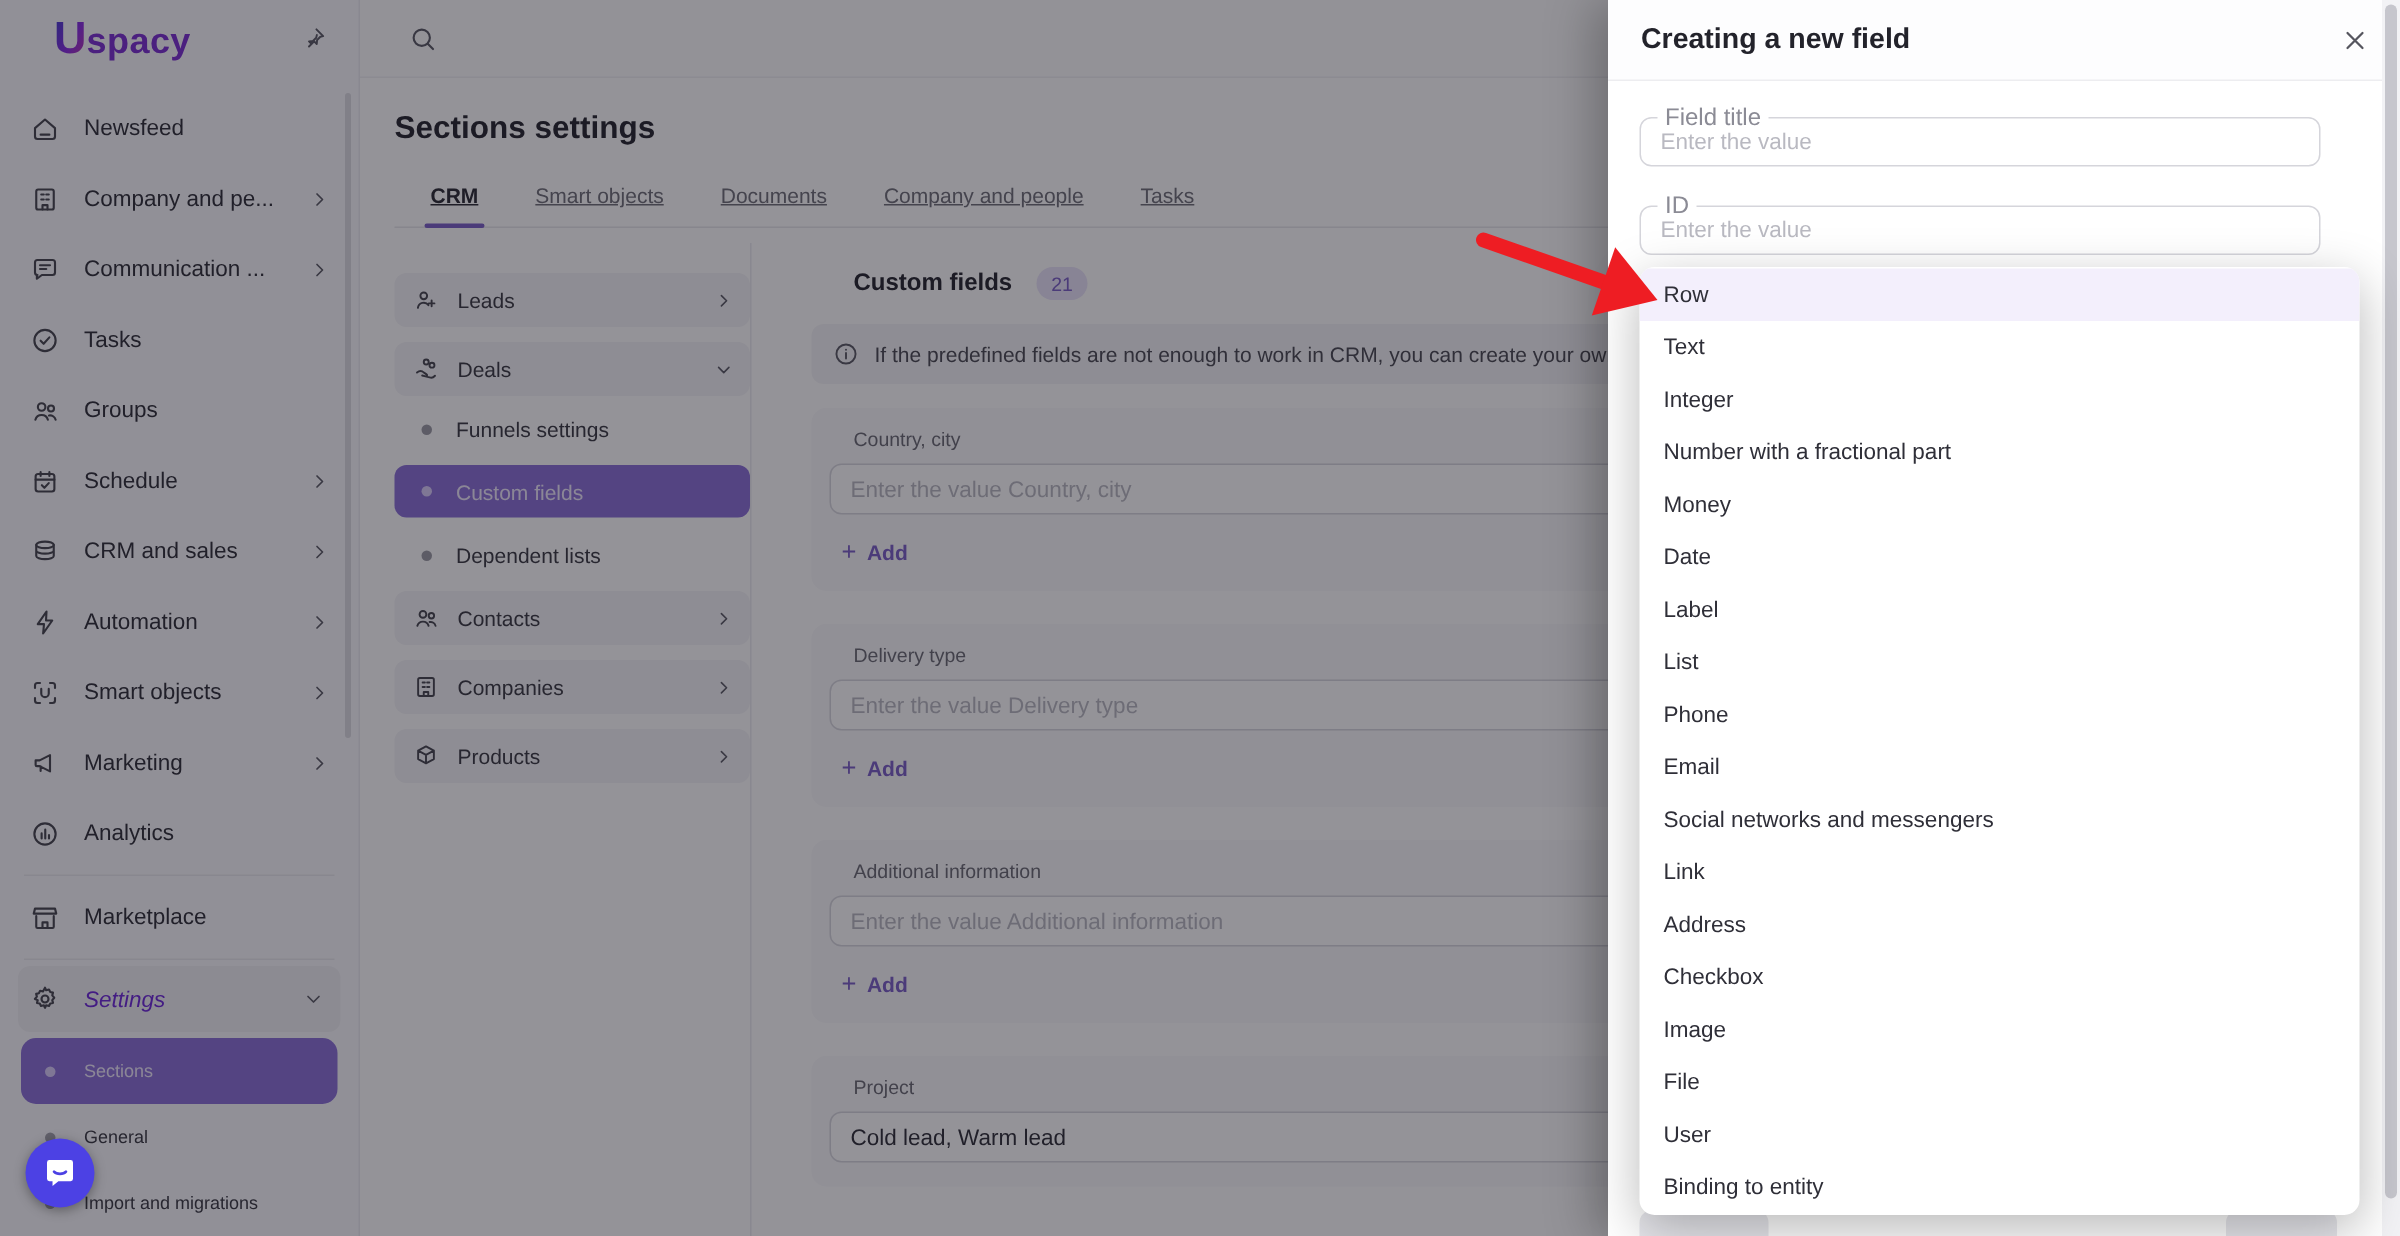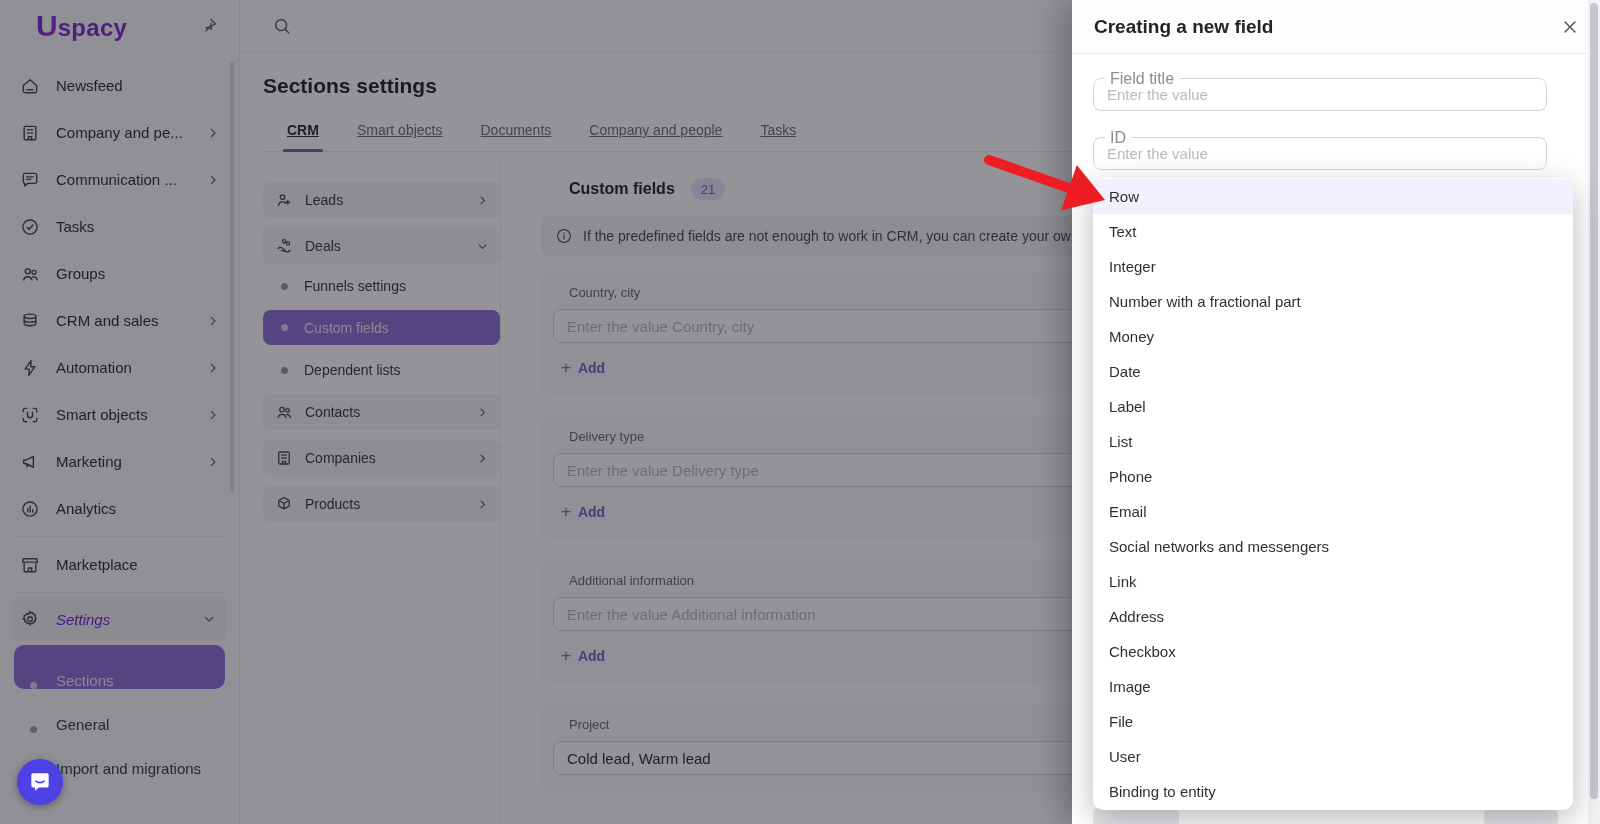--- a/index.html
+++ b/index.html
@@ -15,21 +15,21 @@
   .logo-rest { font-size:24px; font-weight:700; color:#7b2fd1; letter-spacing:.3px; }
   .pin-btn { margin-left:auto; width:24px; height:24px; display:flex; align-items:center; justify-content:center; }
   .sb-nav { padding-top:10px; }
   .sb-item { height:47px; display:flex; align-items:center; padding:0 18px 0 20px; color:#2f2f38; font-size:15px; cursor:pointer; }
   .sb-item .ic { width:20px; height:20px; margin-right:16px; flex:0 0 20px; }
   .sb-item .chev { margin-left:auto; width:16px; height:16px; }
   .sb-divider { height:1px; background:#e9e9ee; margin:4px 16px; }
   .sb-settings { height:44px; margin:2px 12px 0; background:#f1f1f5; border-radius:8px; display:flex; align-items:center; padding:0 10px 0 8px; color:#6d28d9; font-size:15px;font-style:italic; }
   .sb-settings .ic { width:20px; height:20px; margin-right:16px; }
   .sb-settings .chev { margin-left:auto; width:16px; height:16px; }
-  .sb-sub { height:44px; display:flex; align-items:flex-end; padding-left:30px; font-size:15px; color:#3a3a43; }
+  .sb-sub { height:44px; display:flex; align-items:center; padding-left:30px; font-size:12px; color:#3a3a43; }
   .sb-sub .dot { width:7px; height:7px; border-radius:50%; background:#a2a2ac; margin-right:19px; }
   .sb-sub.selected { margin:4px 14px 0; height:44px; border-radius:10px; background:#8a6fd8; color:#efe9fc; padding-left:16px; }
   .sb-sub.selected .dot { background:#d9cdfa; }
   .sb-scrollthumb { position:absolute; right:5px; top:62px; width:4px; height:430px; border-radius:2px; background:#dcdce2; }
 
   
   .main { position:absolute; left:240px; top:0; right:0; height:824px; background:#fff; z-index:1; }
   .topbar { height:52px; background:#fdfdfe; border-bottom:1px solid #f0f0f3; display:flex; align-items:center; padding-left:32px; }
   .page-title { margin:22px 0 0 23px; font-size:21px; font-weight:700; color:#26262e; }
   .tabs-wrap { margin:24px 0 0 23px; border-bottom:1px solid #e8e8ec; display:flex; gap:38px; padding-left:24px; height:30px; }
@@ -142,20 +142,30 @@
         <svg class="ic stroke-ic" viewBox="0 0 24 24">
             <circle cx="9.3" cy="8.8" r="3"></circle>
             <path d="M4.3 19a5.2 5.2 0 0 1 10 0"></path>
             <circle cx="16.8" cy="10" r="2.4"></circle>
             <path d="M15.2 15.6a4.6 4.6 0 0 1 5.3 3.4"></path>
           </svg>
         <span>Groups</span>
       </div>
       <div class="sb-item">
         <svg class="ic stroke-ic" viewBox="0 0 24 24">
+            <rect x="4.5" y="6" width="15" height="14" rx="2"></rect>
+            <path d="M8.5 4.5v3M15.5 4.5v3M4.5 10.5h15M9.5 15l2 2 3.5-3.7"></path>
+          </svg>
+        <span>Schedule</span>
+        <svg class="chev stroke-ic lt" viewBox="0 0 24 24">
+            <path d="M9.5 6.5L15 12l-5.5 5.5"></path>
+          </svg>
+      </div>
+      <div class="sb-item">
+        <svg class="ic stroke-ic" viewBox="0 0 24 24">
             <ellipse cx="12" cy="6.3" rx="7" ry="2.6"></ellipse>
             <path d="M5 6.3v4.4c0 1.45 3.13 2.6 7 2.6s7-1.15 7-2.6V6.3M5 10.7v4.4c0 1.45 3.13 2.6 7 2.6s7-1.15 7-2.6v-4.4"></path>
           </svg>
         <span>CRM and sales</span>
         <svg class="chev stroke-ic lt" viewBox="0 0 24 24">
             <path d="M9.5 6.5L15 12l-5.5 5.5"></path>
           </svg>
       </div>
       <div class="sb-item">
         <svg class="ic stroke-ic" viewBox="0 0 24 24">

